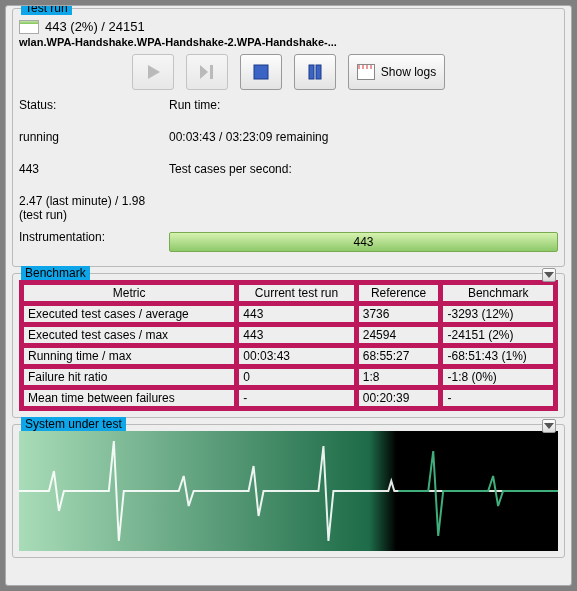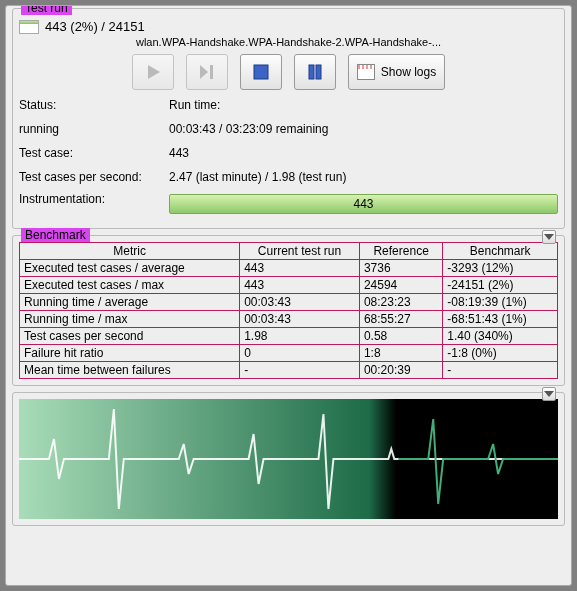--- a/index.html
+++ b/index.html
@@ -1,35 +1,35 @@
 <!DOCTYPE html>
 <html><head>
 <meta charset="utf-8">
 <style>
 * { box-sizing: border-box; margin: 0; padding: 0; }
 body { font-family: sans-serif; font-size: 12px; background: #808080; width: 577px; height: 591px; padding: 5px; color: #000; }
 .window { background: #eee; border: 1px solid #aaa; border-radius: 3px; height: 100%; padding: 2px 6px 6px 6px; overflow: hidden; }
 fieldset { border: 1px solid #bbb; border-radius: 3px; margin-bottom: 6px; padding: 6px; position: relative; }
-fieldset > .legend { position: absolute; top: -8px; left: 8px; background: #d946ef; padding: 0 4px; font-size: 12px; }
+fieldset > .legend { position: absolute; top: -8px; left: 8px; background: #0ea5e9; padding: 0 4px; font-size: 12px; }
 .collapse-icon { position: absolute; top: -6px; right: 8px; width: 14px; height: 14px; background: linear-gradient(#fff,#ddd); border: 1px solid #999; border-radius: 2px; display: flex; align-items: center; justify-content: center; }
 .collapse-icon::after { content: ""; border-left: 5px solid transparent; border-right: 5px solid transparent; border-top: 6px solid #555; }
 .progress-row { display: flex; align-items: center; margin: 4px 0 2px 0; }
 .small-progress { width: 20px; height: 14px; border: 1px solid #aaa; background: #fff; margin-right: 6px; display: flex; align-items: flex-start; }
 .small-progress-fill { width: 100%; height: 3px; background: linear-gradient(#bde5a1,#85c45e); }
 .progress-text { flex: 1; text-align: left; font-size: 13px; }
-.testcase-name { text-align: center; font-size: 11px; margin: 2px 0 6px 0; }
+.testcase-name { text-align: left; font-size: 11px; margin: 2px 0 6px 0; font-weight: bold; }
 .toolbar { display: flex; justify-content: center; gap: 12px; margin-bottom: 8px; }
 .btn { height: 36px; min-width: 42px; border: 1px solid #999; border-radius: 3px; background: linear-gradient(#fdfdfd,#e3e3e3); display: flex; align-items: center; justify-content: center; gap: 6px; padding: 0 8px; cursor: pointer; }
 .btn.disabled { opacity: 0.5; cursor: default; }
 .btn-label { font-size: 12px; }
 .icon-svg { width: 20px; height: 20px; }
-.status-grid { display: grid; grid-template-columns: 150px 1fr; row-gap: 10px; margin-bottom: 8px; font-size: 12px; }
+.status-grid { display: grid; grid-template-columns: 150px 1fr; row-gap: 18px; margin-bottom: 8px; font-size: 12px; }
 .instrumentation-bar { height: 20px; border: 1px solid #7aaa4f; border-radius: 2px; background: linear-gradient(#d6f2b0,#8ec96a); text-align: center; line-height: 18px; font-size: 12px; margin-top: 2px; }
 table { border-collapse: collapse; width: 100%; font-size: 12px; }
-th, td { border: 1px solid #be185d; padding: 1px 4px; text-align: left; font-weight: normal; }
+th, td { border: 5px solid #be185d; padding: 1px 4px; text-align: left; font-weight: normal; }
 th { text-align: center; background: #eee; }
 .waveform { width: 100%; height: 120px; background: #000; display: block; }
 .logs-icon { width: 18px; height: 16px; border: 1px solid #888; background: #fff; position: relative; }
 .logs-icon::before { content: ""; position: absolute; top: 0; left: 0; right: 0; height: 4px; background: repeating-linear-gradient(90deg,#e99,#e99 2px,#fff 2px,#fff 4px); }
 </style>
 </head>
 <body>
 <div class="window">
 
 <fieldset>
@@ -70,21 +70,20 @@
           <span class="logs-icon"></span>
           <span class="btn-label">Show logs</span>
         </button>
 </div>
 
 <div class="status-grid">
 <div>Status:</div>
 <div>Run time:</div>
 <div>running</div>
 <div>00:03:43 / 03:23:09 remaining</div>
-<div>Test case:</div>
 <div>443</div>
 <div>Test cases per second:</div>
 <div>2.47 (last minute) / 1.98 (test run)</div>
 </div>
 
 <div class="status-grid">
 <div>Instrumentation:</div>
 <div>
 <div class="instrumentation-bar">443</div>
 </div>
@@ -110,54 +109,43 @@
             <td>3736</td>
             <td>-3293 (12%)</td>
           </tr>
           <tr>
             <td>Executed test cases / max</td>
             <td>443</td>
             <td>24594</td>
             <td>-24151 (2%)</td>
           </tr>
           <tr>
-            <td>Running time / average</td>
-            <td>00:03:43</td>
-            <td>08:23:23</td>
-            <td>-08:19:39 (1%)</td>
-          </tr>
-          <tr>
             <td>Running time / max</td>
             <td>00:03:43</td>
             <td>68:55:27</td>
             <td>-68:51:43 (1%)</td>
-          </tr>
-          <tr>
-            <td>Test cases per second</td>
-            <td>1.98</td>
-            <td>0.58</td>
-            <td>1.40 (340%)</td>
           </tr>
           <tr>
             <td>Failure hit ratio</td>
             <td>0</td>
             <td>1:8</td>
             <td>-1:8 (0%)</td>
           </tr>
           <tr>
             <td>Mean time between failures</td>
             <td>-</td>
             <td>00:20:39</td>
             <td>-</td>
           </tr>
         </tbody>
 </table>
 </fieldset>
 
 <fieldset>
+<span class="legend">System under test</span>
 <span class="collapse-icon"></span>
 <svg class="waveform" viewBox="0 0 540 120" preserveAspectRatio="none">
 <defs>
 <linearGradient id="bg" x1="0" y1="0" x2="1" y2="0">
 <stop offset="0%" stop-color="#a9dcb8"></stop>
             <stop offset="65%" stop-color="#1d6b48"></stop>
             <stop offset="70%" stop-color="#000"></stop>
             <stop offset="100%" stop-color="#000"></stop>
 </linearGradient>
 </defs>

